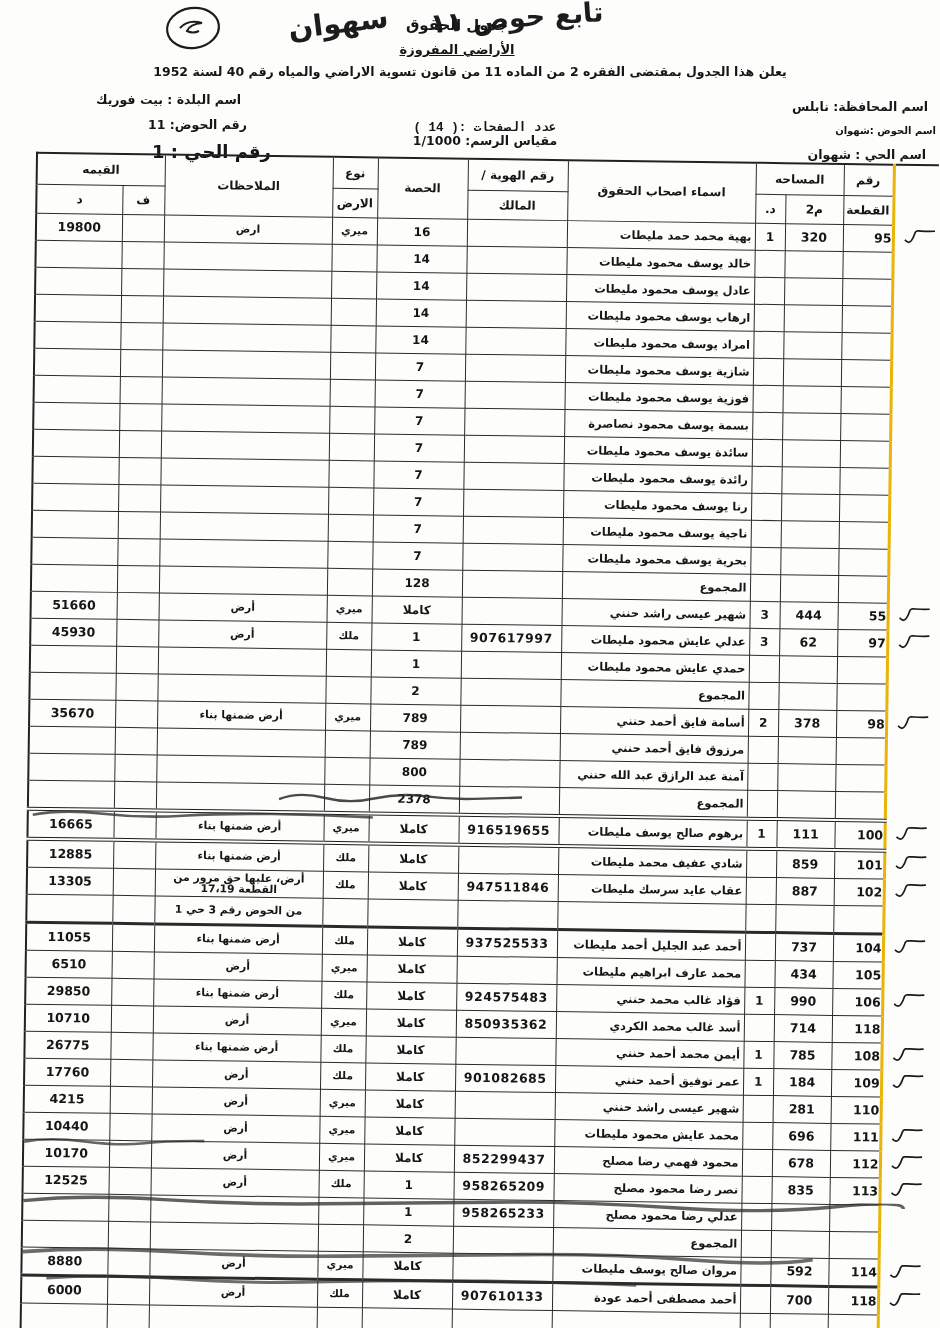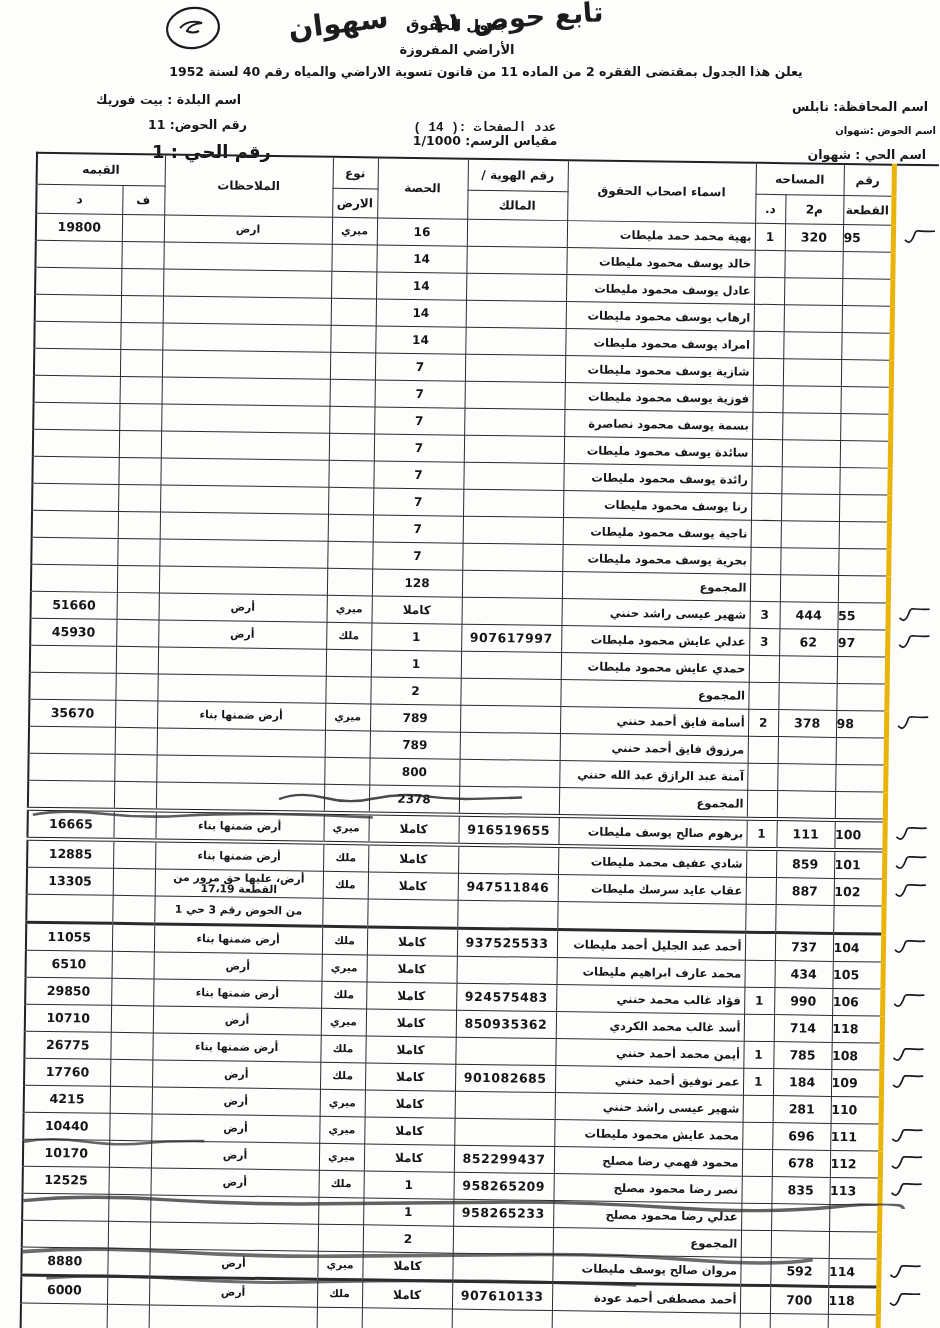--- a/index.html
+++ b/index.html
@@ -9,47 +9,47 @@
     font-family:"DejaVu Sans",sans-serif;
   }
   .abs{position:absolute;direction:rtl;white-space:nowrap;}
   .b{font-weight:bold;}
   
   .hw{font-size:28px;color:#1c1c1c;letter-spacing:2px;}
   #hw-right{left:430px;top:2px;transform:rotate(-4deg);font-size:27px;}
   #hw-left{left:288px;top:6px;transform:rotate(-7deg);font-size:29px;}
   #stamp{left:164px;top:4px;}
   #doc-title{left:372px;top:16px;width:170px;text-align:center;font-size:15px;}
-  #doc-subtitle{left:372px;top:42px;width:170px;text-align:center;font-size:13px;}
-  #declaration{left:126px;top:64px;width:720px;text-align:center;font-size:12.5px;}
+  #doc-subtitle{left:372px;top:42px;width:170px;text-align:center;font-size:13px;text-decoration:underline;}
+  #declaration{left:110px;top:64px;width:720px;text-align:center;font-size:12.5px;}
   #scale{left:390px;top:93px;width:190px;text-align:center;font-size:12.5px;margin-top:40px;}
   #pages{left:390px;top:119px;width:190px;text-align:center;font-size:12.5px;font-family:Liberation Mono, monospace;}
   #gov{right:12px;top:99px;font-size:12.5px;}
   #basin-name{right:4px;top:125px;font-size:10px;}
   #quarter-name{right:14px;top:147px;font-size:12.5px;}
   #town{left:96px;top:92px;font-size:12.5px;}
   #basin-no{left:148px;top:117px;font-size:12.5px;}
   #quarter-no{left:152px;top:141px;font-size:18px;}
   
   #tbl-wrap{position:absolute;left:36px;top:158px;width:902px;transform:rotate(0.8deg);transform-origin:50% 0;}
   table{border-collapse:collapse;table-layout:fixed;width:902px;direction:rtl;}
   td,th{padding:0;margin:0;line-height:1.05;vertical-align:middle;overflow:hidden;}
   th{border:1px solid #2b2b2b;font-size:12px;font-weight:bold;text-align:center;}
   td{border:1px solid #2b2b2b;height:26px;}
   tr.h1 th{border-top:2px solid #222;height:30px;}
   tr.h2 th{height:28px;}
   td.chk,th.chk{border:none;background:transparent;}
-  .oR{border-right:5px solid #eab308;}   
+  .oR{border-right:3px solid #eab308;}   
   .oL{border-left:2px solid #222;}    
   tr:last-child td{border-bottom:2px solid #222;}
   tr.dbl td{border-top:4px double #1d1d1d;}
   tr.dbl td.chk{border-top:none;}
   tr.ln2 td{border-top:3px solid #2a2a2a;}
   tr.ln2 td.chk{border-top:none;}
-  .cP{font-weight:bold;font-size:12.5px;text-align:left;}
+  .cP{font-weight:bold;font-size:12.5px;text-align:right;}
   .cM{font-weight:bold;font-size:12.5px;text-align:center;}
   .cD{font-weight:bold;font-size:12px;text-align:center;}
   .cN{font-weight:bold;font-size:11.5px;text-align:right;padding-right:3px;}
   .cI{font-weight:bold;font-size:12.5px;text-align:center;letter-spacing:.5px;}
   .cS{font-weight:bold;font-size:12px;text-align:center;}
   .cT{font-weight:bold;font-size:10.5px;text-align:center;}
   .cNt{font-weight:bold;font-size:10.8px;text-align:center;}
   .cV{font-weight:bold;font-size:12.5px;text-align:center;}
   .sq{position:absolute;pointer-events:none;}
 </style>

